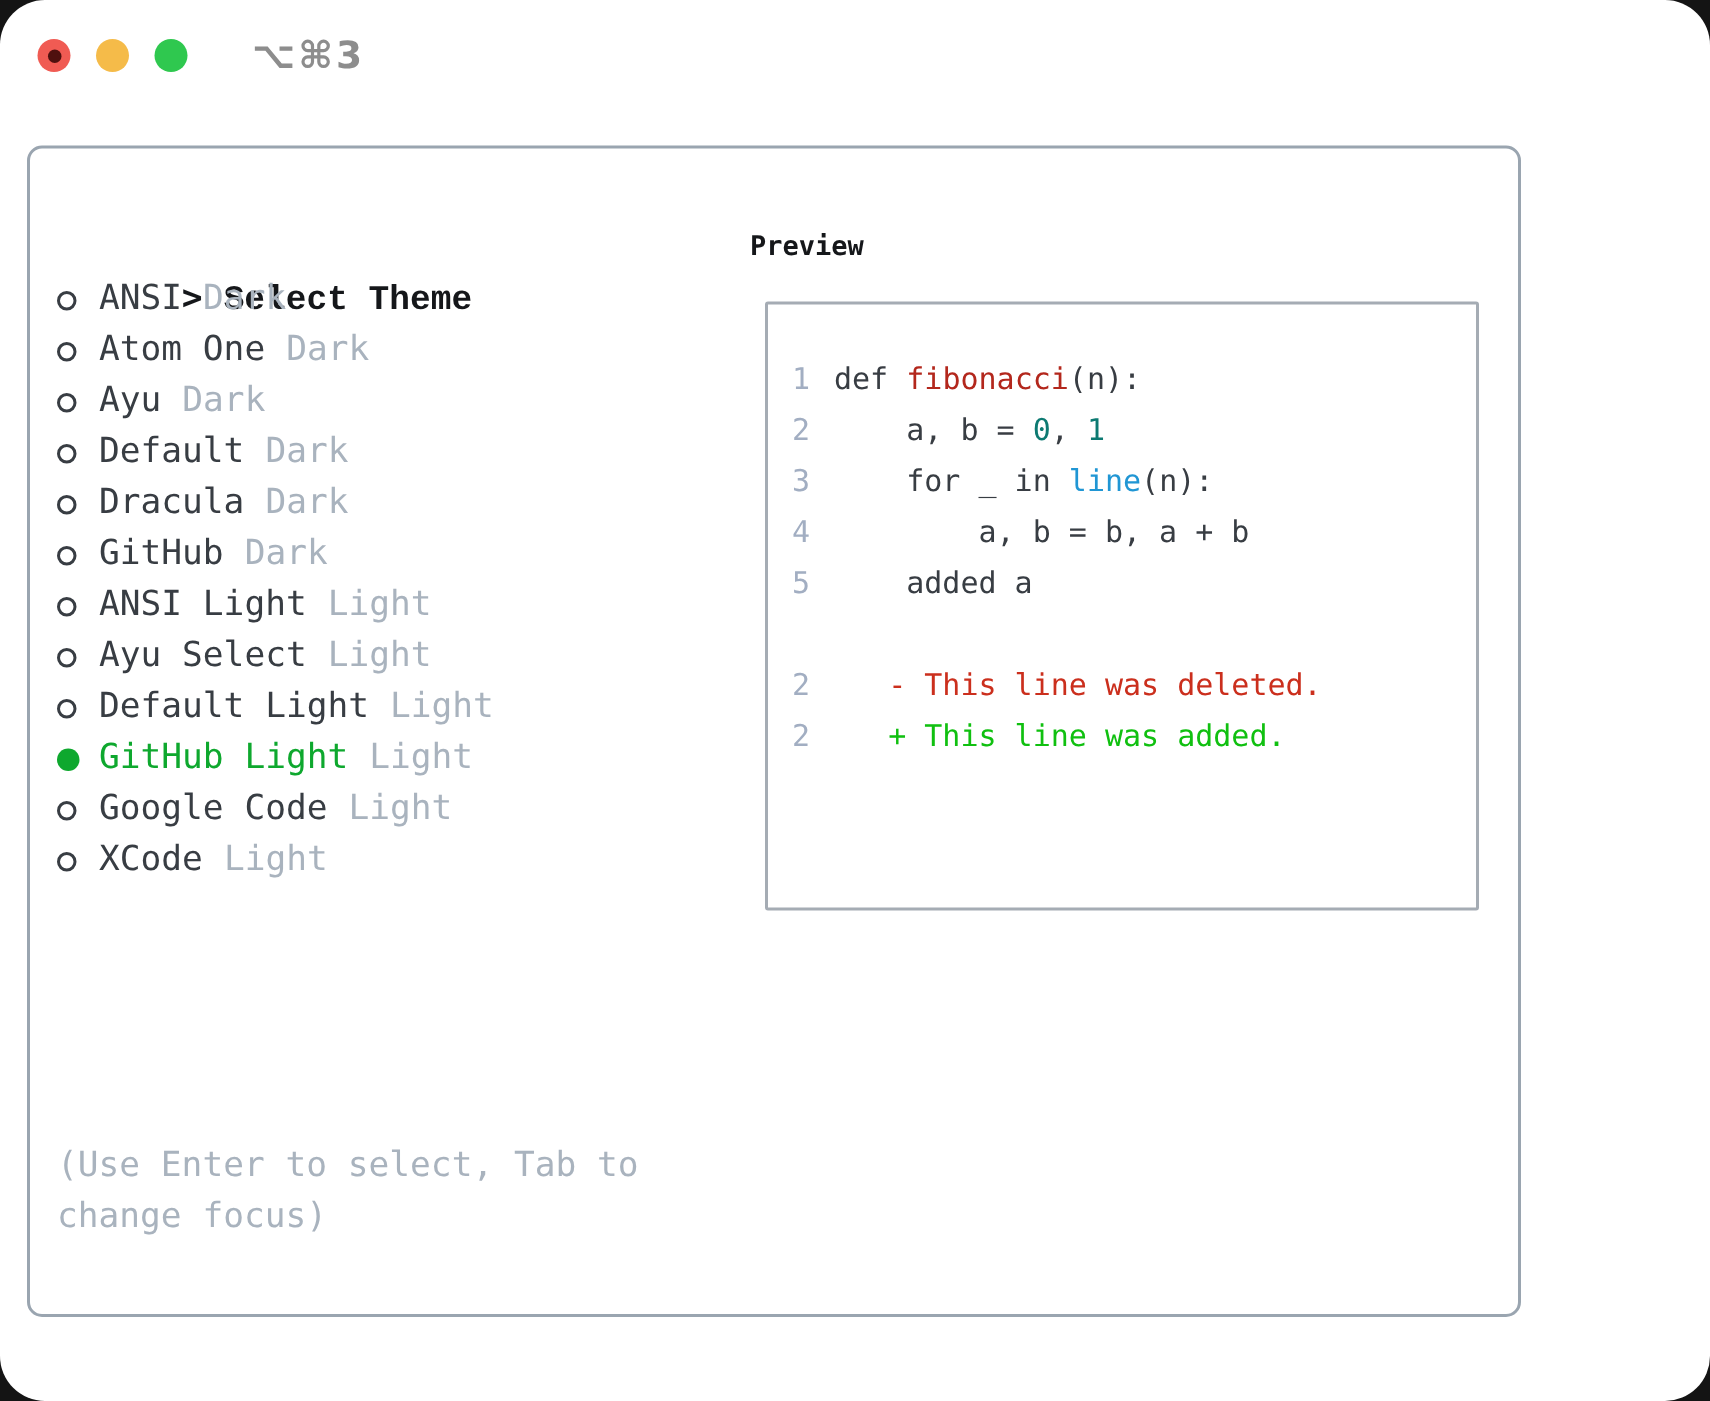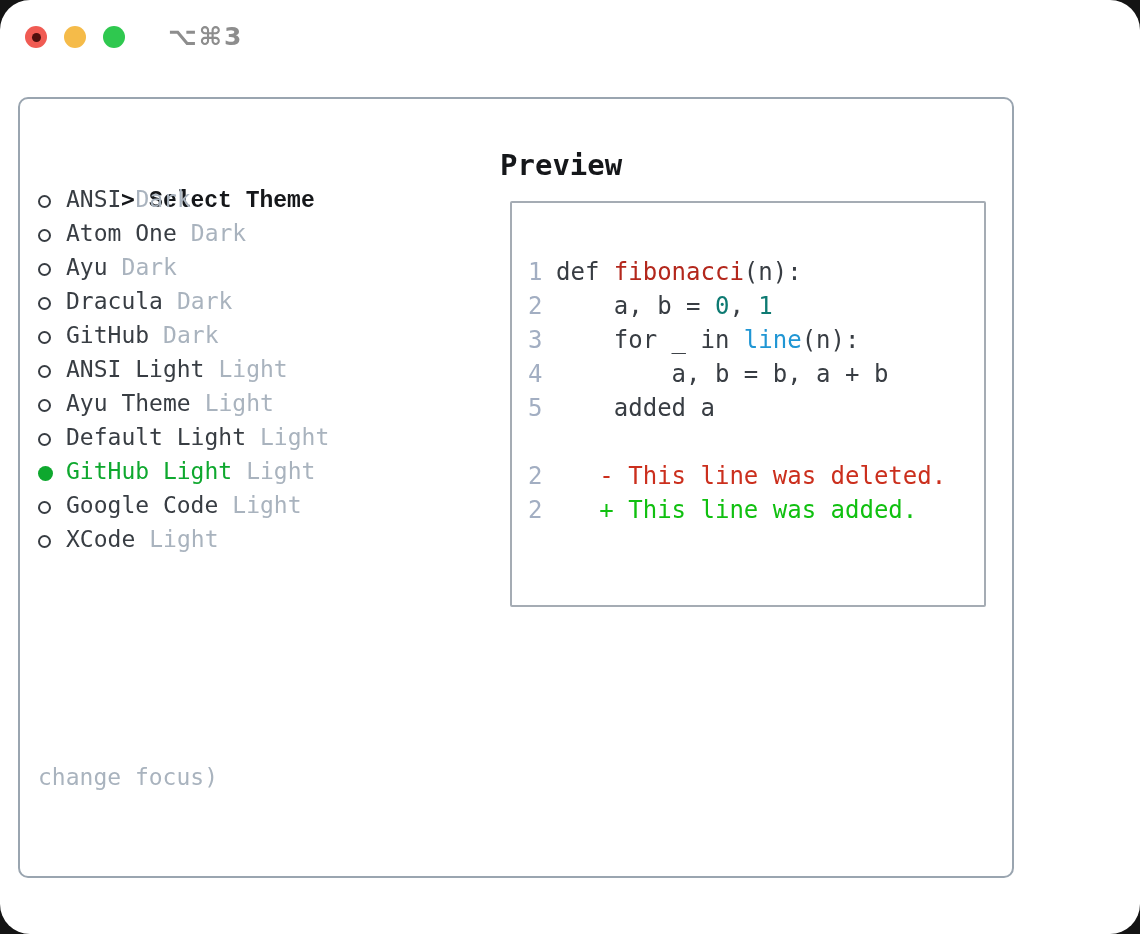--- a/index.html
+++ b/index.html
@@ -59,31 +59,31 @@
   }
   .bullet.sel {
     width: 15px; height: 15px; margin-right: 13px;
     border: none; background: var(--green); vertical-align: -2px;
   }
   .tname.sel { color: var(--green); text-align: center; }
   .ttag { color: var(--tag); margin-left: 14px; }
   
   .preview-h {
     position: absolute; left: 500px; top: 148px;
-    font-size: 29px; line-height: 34px; font-weight: bold;
+    font-size: 18px; line-height: 34px; font-weight: bold;
     color: var(--heading);
   }
   .preview-box {
     position: absolute; left: 510px; top: 201px;
     width: 476px; height: 406px;
     border: 2px solid var(--boxborder);
     border-radius: 2px;
     box-sizing: border-box;
   }
-  .code { position: absolute; left: 16px; top: 52px; font-size: 24px; line-height: 34px; }
+  .code { position: absolute; left: 16px; top: 32px; font-size: 20px; line-height: 34px; }
   .pline { height: 34px; white-space: pre; }
   .ln { display: inline-block; width: 28px; color: var(--linenum); }
   .seg-t  { color: var(--text); }
   .seg-fn { color: var(--funcred); }
   .seg-v  { color: var(--teal); }
   .seg-b  { color: var(--blue); }
   .seg-c  { color: var(--ctx); }
   .seg-d  { color: var(--delred); }
   .seg-a  { color: var(--addgreen); }
 </style>
@@ -102,33 +102,35 @@
   <div class="panel"></div>
 
   <div class="tcol col-left">
     <div class="trow">
       <span class="prompt">&gt;</span><span class="h">Select Theme</span>
     </div>
     <div id="theme-list">
         <div class="trow"><span class="bullet"></span><span class="tname">ANSI</span><span class="ttag">Dark</span></div>
         <div class="trow"><span class="bullet"></span><span class="tname">Atom One</span><span class="ttag">Dark</span></div>
         <div class="trow"><span class="bullet"></span><span class="tname">Ayu</span><span class="ttag">Dark</span></div>
+        <div class="trow"><span class="bullet"></span><span class="tname">Default</span><span class="ttag">Dark</span></div>
         <div class="trow"><span class="bullet"></span><span class="tname">Dracula</span><span class="ttag">Dark</span></div>
         <div class="trow"><span class="bullet"></span><span class="tname">GitHub</span><span class="ttag">Dark</span></div>
         <div class="trow"><span class="bullet"></span><span class="tname">ANSI Light</span><span class="ttag">Light</span></div>
-        <div class="trow"><span class="bullet"></span><span class="tname">Ayu Theme</span><span class="ttag">Light</span></div>
+        <div class="trow"><span class="bullet"></span><span class="tname">Ayu Select</span><span class="ttag">Light</span></div>
         <div class="trow"><span class="bullet"></span><span class="tname">Default Light</span><span class="ttag">Light</span></div>
         <div class="trow"><span class="bullet sel"></span><span class="tname sel">GitHub Light</span><span class="ttag">Light</span></div>
         <div class="trow"><span class="bullet"></span><span class="tname">Google Code</span><span class="ttag">Light</span></div>
         <div class="trow"><span class="bullet"></span><span class="tname">XCode</span><span class="ttag">Light</span></div>
       </div>
   </div>
 
 
   <div class="tcol help-sec">
+    <div class="trow">(Use Enter to select, Tab to</div>
     <div class="trow">change focus)</div>
   </div>
 
   <div class="preview-h">Preview</div>
 
   <div class="preview-box">
     <div class="code" id="code">
         <div class="pline"><span class="ln">1</span><span class="seg-t">def </span><span class="seg-fn">fibonacci</span><span class="seg-t">(n):</span></div>
         <div class="pline"><span class="ln">2</span><span class="seg-t">    a, b = </span><span class="seg-v">0</span><span class="seg-t">, </span><span class="seg-v">1</span></div>
         <div class="pline"><span class="ln">3</span><span class="seg-t">    for _ in </span><span class="seg-b">line</span><span class="seg-t">(n):</span></div>

